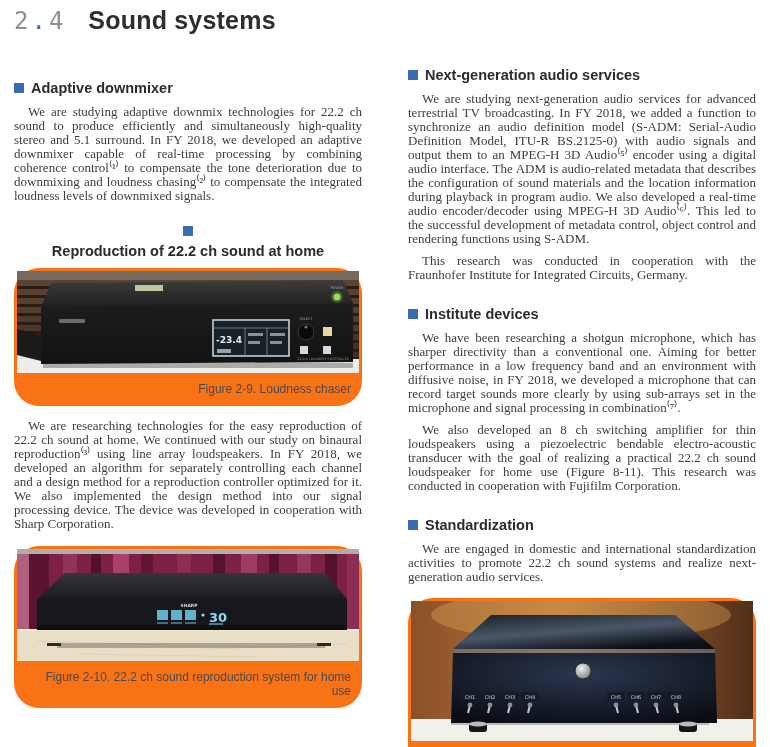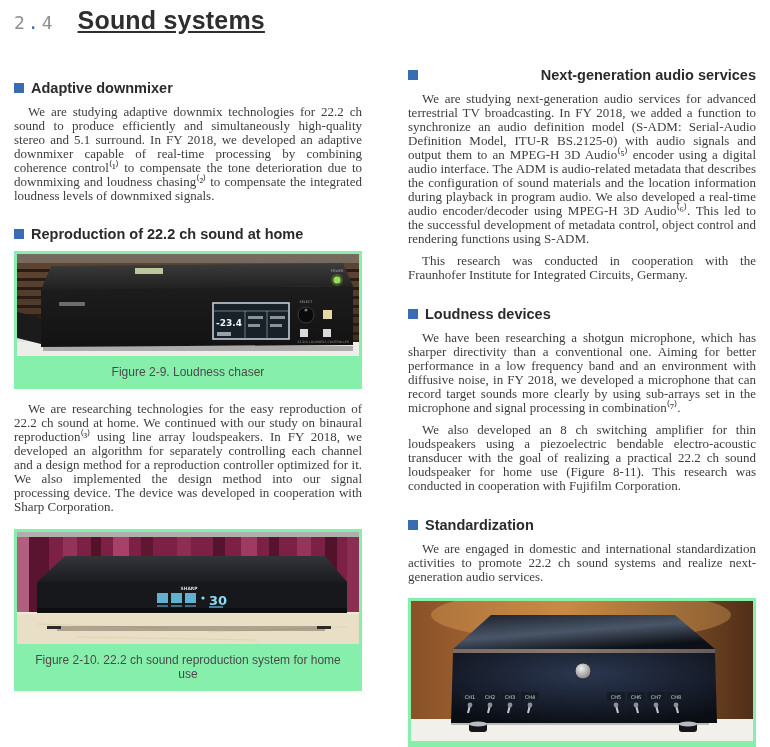--- a/index.html
+++ b/index.html
@@ -1,40 +1,40 @@
 <!DOCTYPE html>
 <html><head>
 <meta charset="utf-8">
 <style>
   html,body{margin:0;padding:0;background:#ffffff;}
   body{width:770px;height:747px;overflow:hidden;font-family:"Liberation Serif",serif;color:#3d3d3d;}
   .page{width:770px;height:747px;position:relative;box-sizing:border-box;padding:4px 14px 0 14px;}
 
   
   .hdr{display:flex;align-items:baseline;gap:22px;margin-top:2px;}
-  .sec-num{font-family:"DejaVu Sans Mono",monospace;font-size:18px;color:#8f8f8f;letter-spacing:3px;}
+  .sec-num{font-family:"DejaVu Sans Mono",monospace;font-size:24px;color:#8f8f8f;letter-spacing:3px;}
   .sec-num .dot{color:#3a6cb4;}
-  .sec-title{font-family:"Liberation Sans",sans-serif;font-weight:bold;font-size:25px;color:#2e2e2e;letter-spacing:.2px;text-decoration:underline;}
+  .sec-title{font-family:"Liberation Sans",sans-serif;font-weight:bold;font-size:25px;color:#2e2e2e;letter-spacing:.2px;}
 
   
   .columns{display:flex;gap:46px;margin-top:24px;}
   .col{width:348px;}
 
   p.body{font-size:13px;line-height:14px;text-align:justify;text-indent:14px;margin:0;}
   p.body + p.body{margin-top:8px;}
 
   .h2{display:flex;align-items:center;gap:7px;font-family:"Liberation Sans",sans-serif;
       font-weight:bold;font-size:14.5px;color:#2b2b2b;margin:21px 0 9px 0;}
   .h2 .sq{width:10px;height:10px;background:#3a6cb4;flex:0 0 auto;}
 
-  .fig{background:#86efac;padding:3px;margin-top:12px;}
+  .fig{background:#f97316;padding:3px;margin-top:12px;border-radius:25px;}
   .fig svg{display:block;width:100%;height:auto;}
   .fig .cap{font-family:"Liberation Sans",sans-serif;font-size:12px;color:#4a4a4a;
-            padding:9px 8px 7px 8px;text-align:center;}
-  .first-h2{margin-top:0;justify-content:space-between;}
+            padding:9px 8px 7px 8px;text-align:right;}
+  .first-h2{margin-top:0;}
   svg text{font-family:"DejaVu Sans",sans-serif;}
 </style>
 </head>
 <body>
 
 <div class="page">
 
   <div class="hdr">
     <div class="sec-num"><span>2</span><span class="dot">.</span><span>4</span></div>
     <div class="sec-title">Sound systems</div>
@@ -44,21 +44,21 @@
 
     <div class="col">
 
 
       <div class="h2">
         <span class="sq"></span>
         <span>Adaptive downmixer</span>
       </div>
       <p class="body">We are studying adaptive downmix technologies for 22.2 ch sound to produce efficiently and simultaneously high-quality stereo and 5.1 surround. In FY 2018, we developed an adaptive downmixer capable of real-time processing by combining coherence control⁽¹⁾ to compensate the tone deterioration due to downmixing and loudness chasing⁽²⁾ to compensate the integrated loudness levels of downmixed signals.</p>
 
-      <div class="h2" style="margin-top:23px;">
+      <div class="h2" style="margin-top:23px;flex-direction:column;">
         <span class="sq"></span>
         <span>Reproduction of 22.2 ch sound at home</span>
       </div>
 
       <div class="fig" style="margin-top:6px;">
         <svg viewBox="0 0 342 102" preserveAspectRatio="none">
           <defs>
             <linearGradient id="g9top" x1="0" y1="0" x2="0" y2="1">
               <stop offset="0" stop-color="#3c3c3c"></stop>
                 <stop offset="1" stop-color="#1f1f1f"></stop>
@@ -187,21 +187,21 @@
 
       <div class="h2 first-h2" style="margin-top:8px;">
         <span class="sq"></span>
         <span>Next-generation audio services</span>
       </div>
       <p class="body">We are studying next-generation audio services for advanced terrestrial TV broadcasting. In FY 2018, we added a function to synchronize an audio definition model (S-ADM: Serial-Audio Definition Model, ITU-R BS.2125-0) with audio signals and output them to an MPEG-H 3D Audio⁽⁵⁾ encoder using a digital audio interface. The ADM is audio-related metadata that describes the configuration of sound materials and the location information during playback in program audio. We also developed a real-time audio encoder/decoder using MPEG-H 3D Audio⁽⁶⁾. This led to the successful development of metadata control, object control and rendering functions using S-ADM.</p>
       <p class="body">This research was conducted in cooperation with the Fraunhofer Institute for Integrated Circuits, Germany.</p>
 
       <div class="h2" style="margin-top:24px;">
         <span class="sq"></span>
-        <span>Loudness devices</span>
+        <span>Institute devices</span>
       </div>
       <p class="body">We have been researching a shotgun microphone, which has sharper directivity than a conventional one. Aiming for better performance in a low frequency band and an environment with diffusive noise, in FY 2018, we developed a microphone that can record target sounds more clearly by using sub-arrays set in the microphone and signal processing in combination⁽⁷⁾.</p>
       <p class="body">We also developed an 8 ch switching amplifier for thin loudspeakers using a piezoelectric bendable electro-acoustic transducer with the goal of realizing a practical 22.2 ch sound loudspeaker for home use (Figure 8-11). This research was conducted in cooperation with Fujifilm Corporation.</p>
 
       <div class="h2" style="margin-top:24px;">
         <span class="sq"></span>
         <span>Standardization</span>
       </div>
       <p class="body">We are engaged in domestic and international standardization activities to promote 22.2 ch sound systems and realize next-generation audio services.</p>
 

